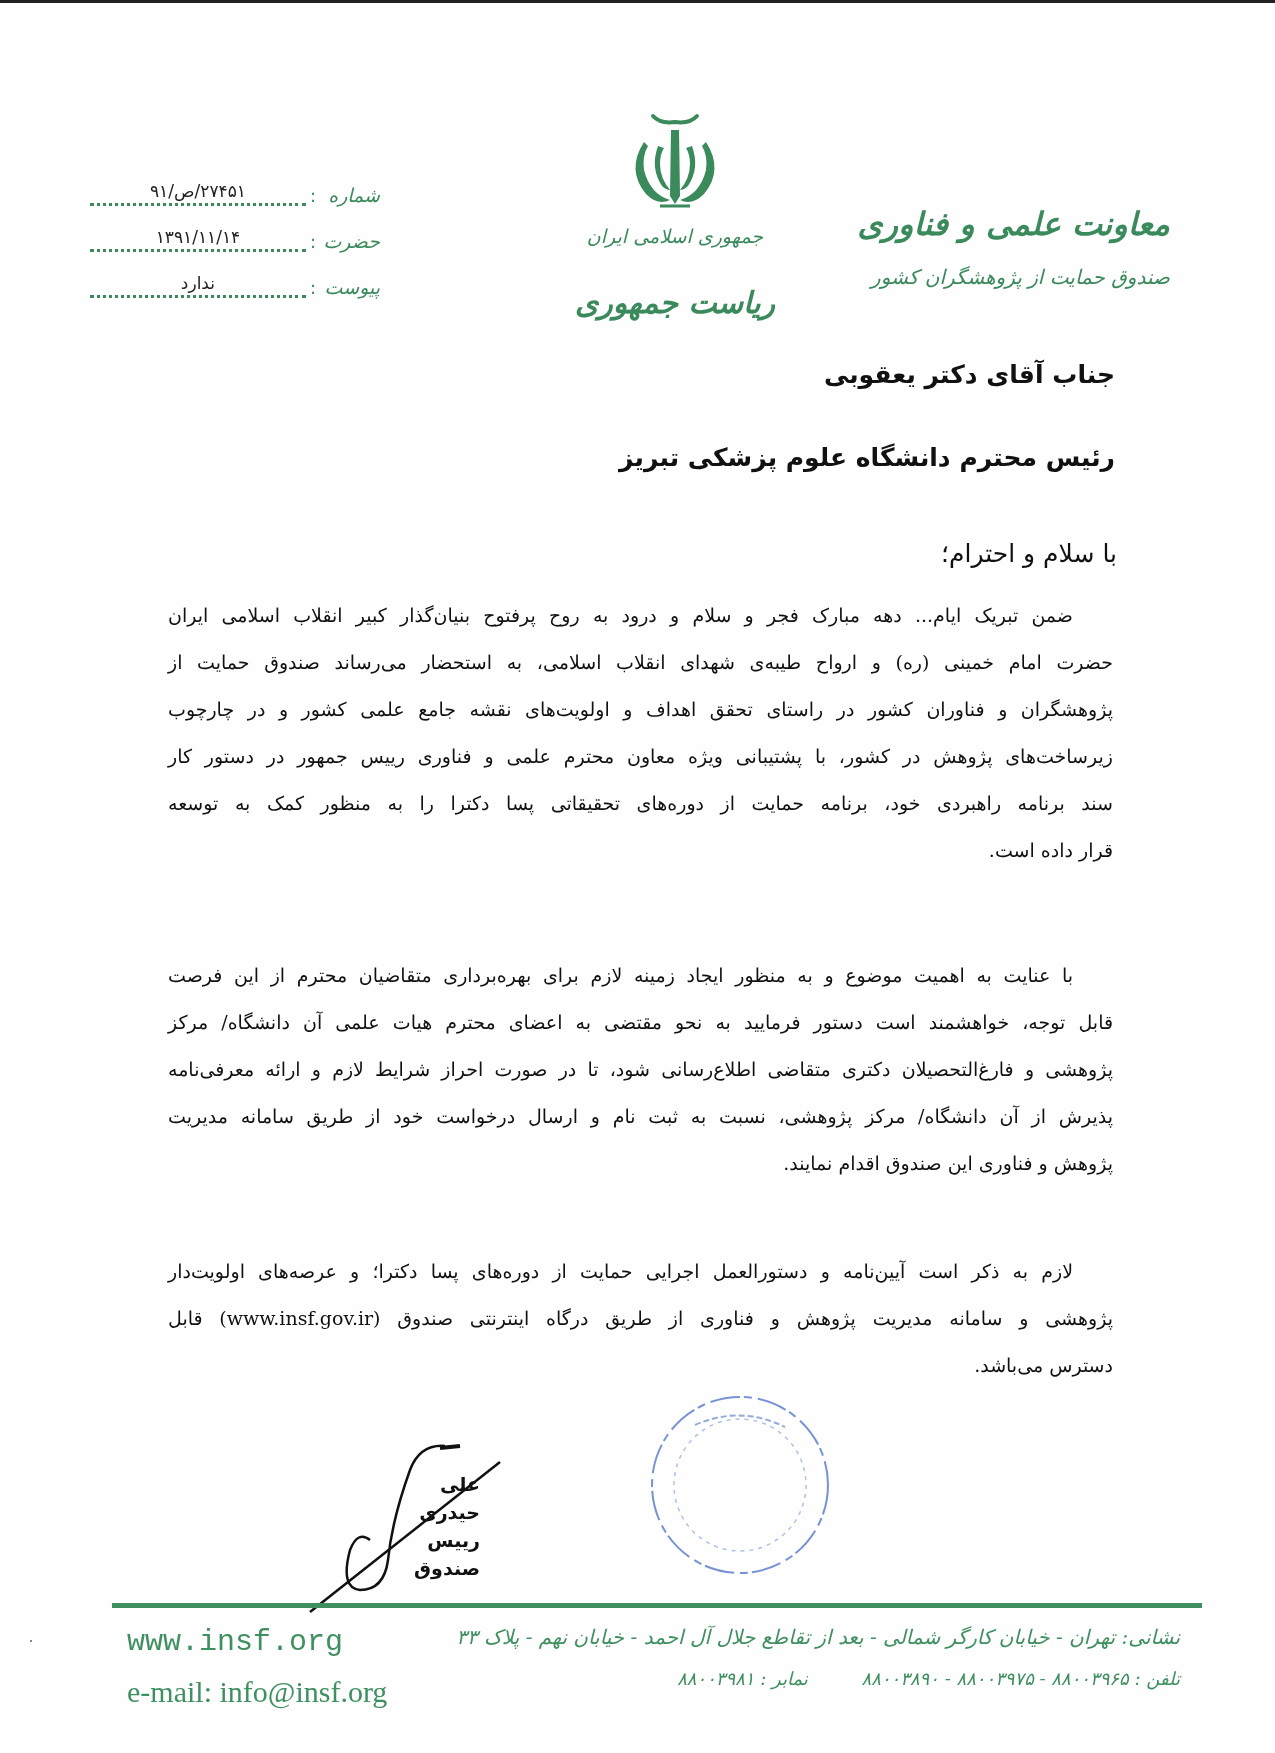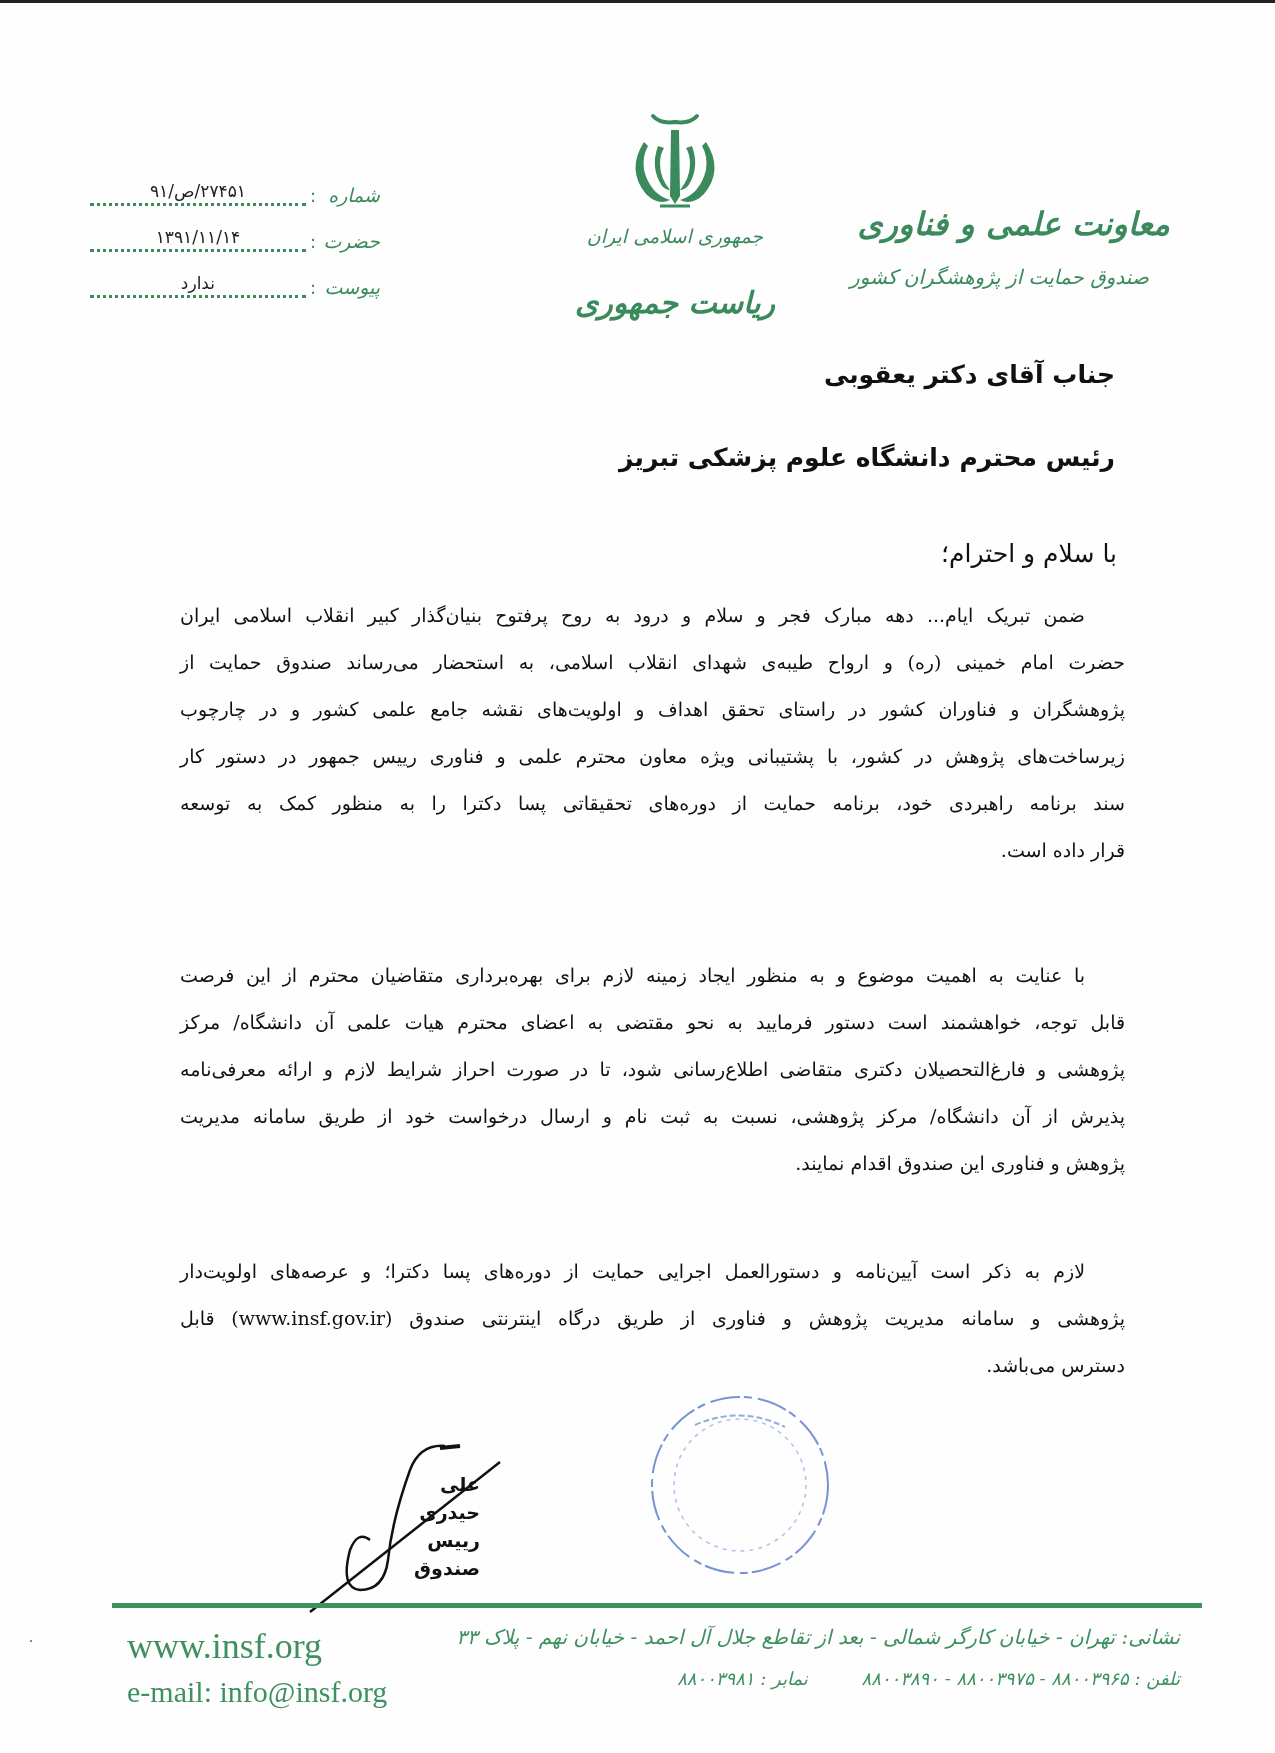--- a/index.html
+++ b/index.html
@@ -15,47 +15,47 @@
   .meta-dots { flex: 1; border-bottom: 3px dotted #3a8a5c; height: 22px; position: relative; }
   .meta-value { position: absolute; bottom: 2px; left: 50%; transform: translateX(-50%); font-size: 17px; color: #222; direction: rtl; white-space: nowrap; background: transparent; }
 
   
   .emblem { position: absolute; left: 620px; top: 108px; width: 110px; height: 110px; }
   .center-title-1 { position: absolute; left: 560px; top: 225px; width: 230px; text-align: center; font-family: "DejaVu Serif", serif; font-style: italic; color: #3a8a5c; font-size: 19px; direction: rtl; }
   .center-title-2 { position: absolute; left: 560px; top: 285px; width: 230px; text-align: center; font-family: "DejaVu Serif", serif; font-style: italic; font-weight: bold; color: #3a8a5c; font-size: 30px; direction: rtl; }
 
   
   .org-title { position: absolute; right: 105px; top: 205px; width: 320px; text-align: right; font-family: "DejaVu Serif", serif; font-style: italic; font-weight: bold; color: #3a8a5c; font-size: 32px; direction: rtl; }
-  .org-subtitle { position: absolute; right: 105px; top: 265px; width: 320px; text-align: left; font-family: "DejaVu Serif", serif; font-style: italic; color: #3a8a5c; font-size: 20px; direction: rtl; }
+  .org-subtitle { position: absolute; right: 105px; top: 265px; width: 320px; text-align: right; font-family: "DejaVu Serif", serif; font-style: italic; color: #3a8a5c; font-size: 20px; direction: rtl; }
 
   
   .addressee-1 { position: absolute; right: 160px; top: 360px; font-family: "DejaVu Sans", sans-serif; font-weight: bold; font-size: 25px; direction: rtl; color: #111; }
   .addressee-2 { position: absolute; right: 160px; top: 443px; font-family: "DejaVu Sans", sans-serif; font-weight: bold; font-size: 25px; direction: rtl; color: #111; }
   .greeting { position: absolute; right: 158px; top: 523px; font-family: "DejaVu Serif", serif; font-size: 25px; direction: rtl; color: #111; margin-top: 16px; }
 
   
-  .para { position: absolute; left: 180px; width: 945px; direction: rtl; text-align: justify; text-align-last: right; font-family: "DejaVu Serif", serif; font-size: 19px; line-height: 47px; color: #111; }
+  .para { position: absolute; left: 168px; width: 945px; direction: rtl; text-align: justify; text-align-last: right; font-family: "DejaVu Serif", serif; font-size: 19px; line-height: 47px; color: #111; }
   .para-1 { top: 592px; }
   .para-2 { top: 952px; }
   .para-3 { top: 1248px; }
   .para .line { display: block; text-align: justify; text-align-last: justify; white-space: nowrap; }
   .para .line.last { text-align-last: right; }
   .indent { padding-right: 40px; }
 
   
   .signature-block { position: absolute; left: 350px; top: 1470px; width: 130px; direction: rtl; text-align: right; }
   .sig-name, .sig-title { font-family: "DejaVu Sans", sans-serif; font-weight: bold; font-size: 19px; line-height: 28px; color: #111; margin-left: 37px; }
   .signature-scribble { position: absolute; left: 300px; top: 1440px; width: 230px; height: 180px; }
 
   
   .stamp { position: absolute; left: 635px; top: 1385px; width: 215px; height: 200px; }
 
   
   .footer-rule { position: absolute; left: 112px; top: 1603px; width: 1090px; height: 5px; background: #3f9060; }
-  .footer-web { position: absolute; left: 127px; top: 1625px; font-family: Liberation Serif, serif; color: #3f9060; font-size: 36px; }
+  .footer-web { position: absolute; left: 127px; top: 1625px; font-family: Liberation Mono, monospace; color: #3f9060; font-size: 30px; }
   .footer-email { position: absolute; left: 127px; top: 1667px; font-family: "Liberation Serif", serif; color: #3f9060; font-size: 30px; margin-top: 8px; }
   .footer-address { position: absolute; right: 95px; top: 1625px; width: 700px; text-align: right; direction: rtl; font-family: "DejaVu Serif", serif; font-style: italic; color: #3f9060; font-size: 20px; white-space: nowrap; }
   .footer-phone { position: absolute; right: 95px; top: 1668px; width: 700px; text-align: right; direction: rtl; font-family: "DejaVu Serif", serif; font-style: italic; color: #3f9060; font-size: 18px; white-space: nowrap; }
   .footer-phone .fax { margin-right: 48px; }
   .footer-phone span { unicode-bidi: embed; }
   .scan-mark { position: absolute; left: 30px; top: 1640px; width: 2px; height: 2px; background: #888; }
 </style>
 </head>
 <body>
 

